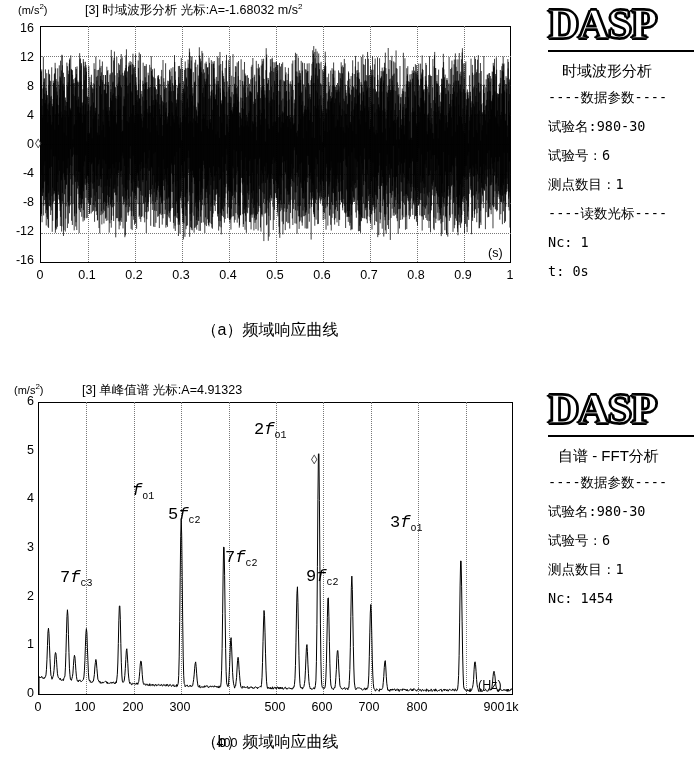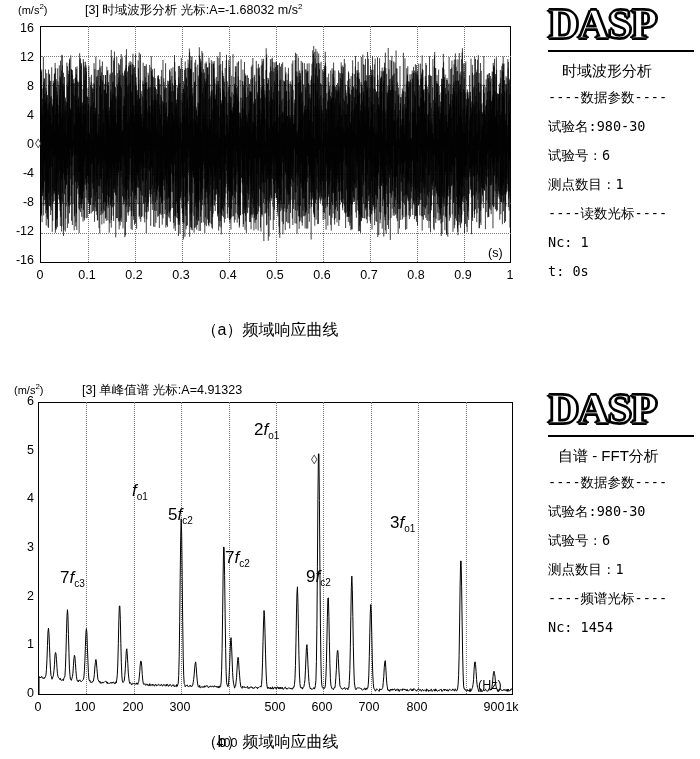--- a/index.html
+++ b/index.html
@@ -26,21 +26,21 @@
         line-height:1;white-space:nowrap;}
   .dasp-wrap{position:relative;height:52px;}
   .dasp-underline{position:absolute;left:0;right:0;bottom:2px;height:2px;background:#000;}
 
   .side{font-family:"DejaVu Sans Mono",monospace;font-size:13.5px;line-height:29px;white-space:nowrap;}
   .side-head{font-family:"Liberation Sans",sans-serif;font-size:15px;}
 
   .caption{position:absolute;width:100%;text-align:center;font-size:16px;}
   svg{display:block;}
   .marker{position:absolute;font-size:13px;color:#444;}
-  .pk{position:absolute;font-family:Liberation Sans, sans-serif;font-style:italic;font-size:17px;white-space:nowrap;}
+  .pk{position:absolute;font-family:Liberation Mono, monospace;font-style:italic;font-size:17px;white-space:nowrap;}
   .pk i{font-style:italic;}
   .pk sub{font-size:10px;font-style:normal;}
   .pk .num{font-style:normal;}
 </style>
 </head>
 <body>
 
 <div class="panel" style="left:0;top:0;width:540px;height:370px;">
 
   <div style="position:absolute;left:18px;top:2px;" class="chart-title">
@@ -209,16 +209,15 @@
   <div class="dasp-wrap" style="margin:2px 0 0 8px;width:146px;">
     <div class="dasp">DASP</div>
     <div class="dasp-underline"></div>
   </div>
   <div class="side-head" style="margin:8px 0 0 18px;">自谱 - FFT分析</div>
   <div class="side" style="margin-left:8px;margin-top:2px;">
     <div>----数据参数----</div>
     <div>试验名:980-30</div>
     <div>试验号：6</div>
     <div>测点数目：1</div>
-    <div>----频谱光标----</div>
     <div>Nc:  1454</div>
   </div>
 </div>
 
 </body></html>

